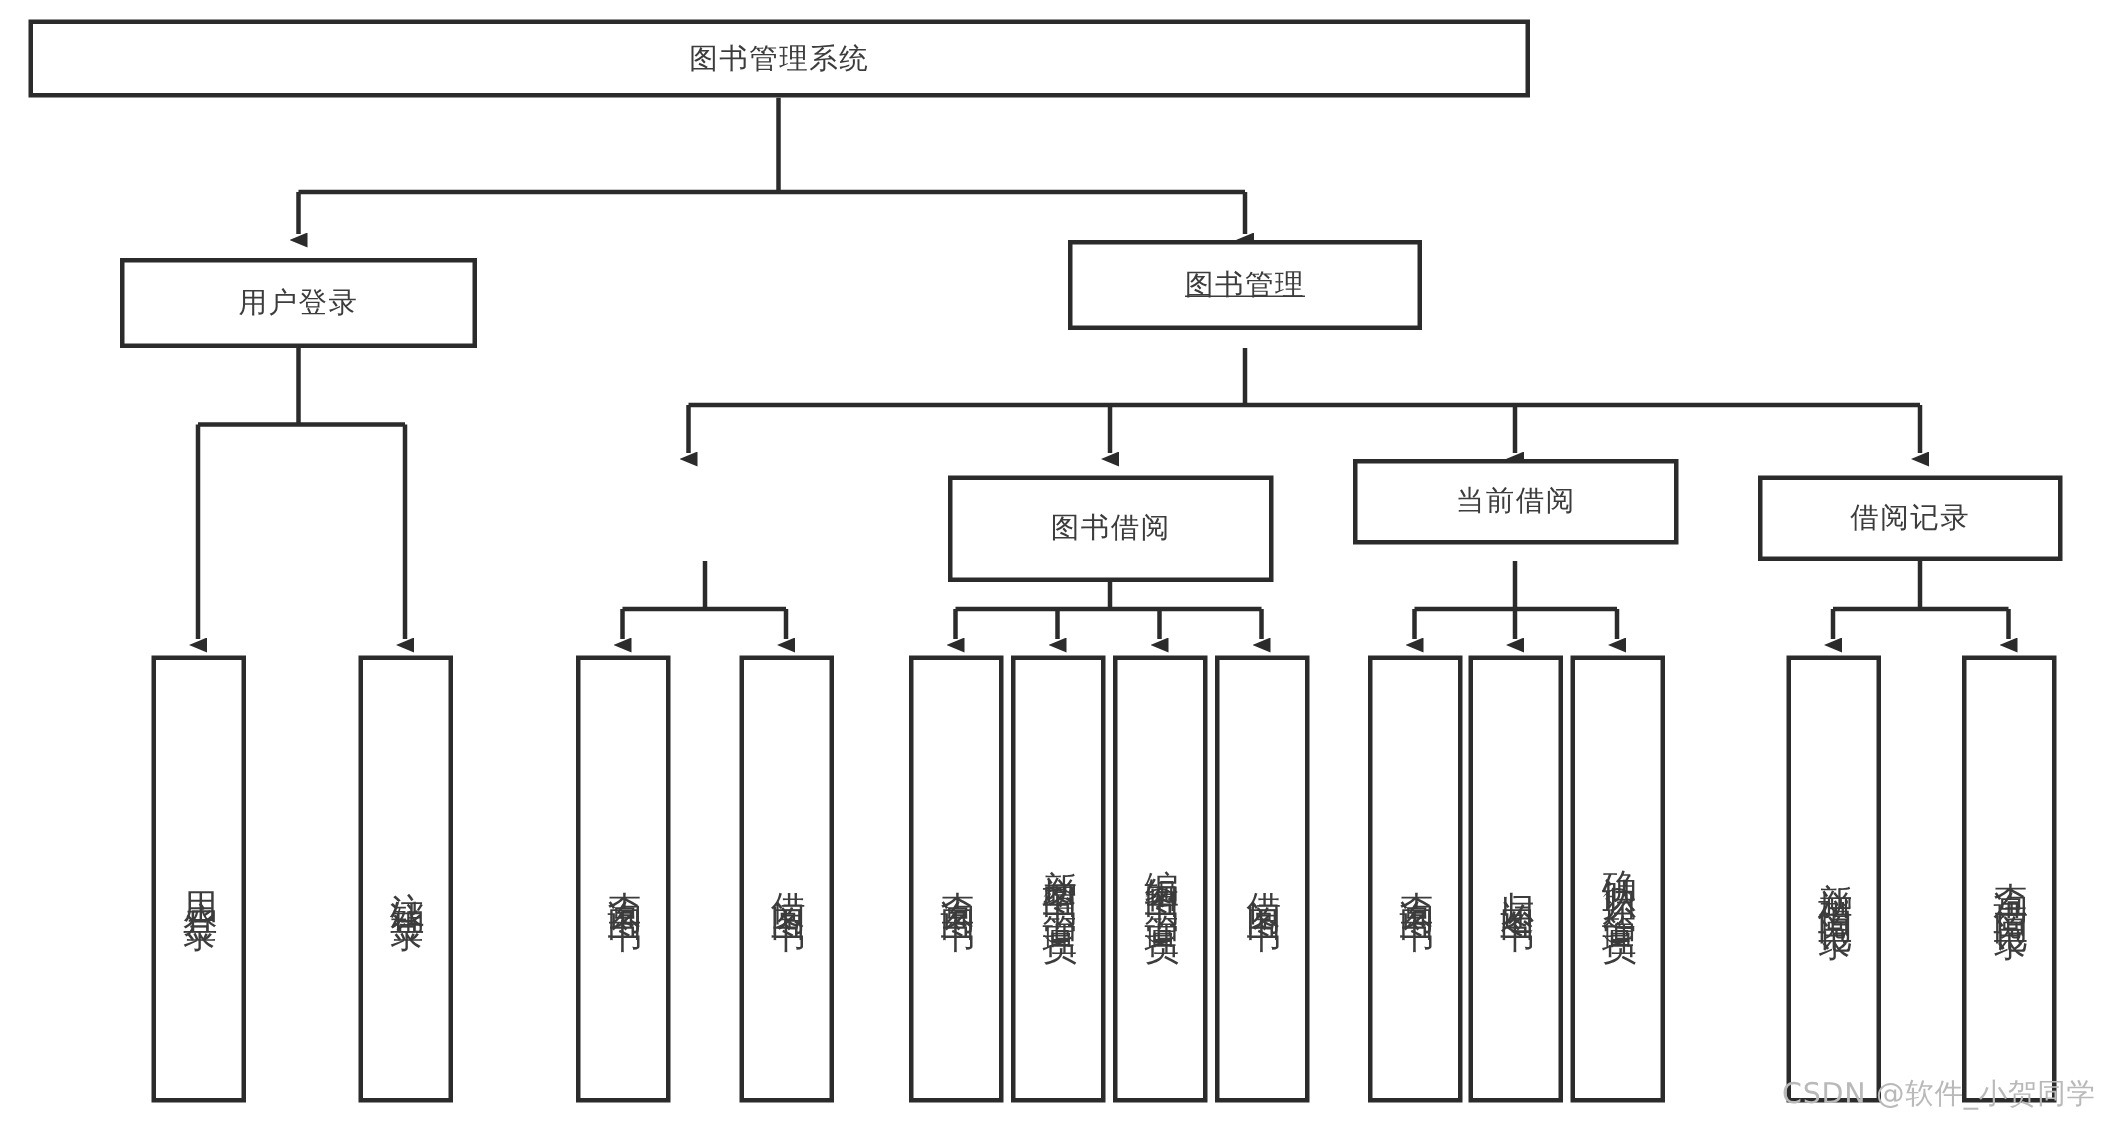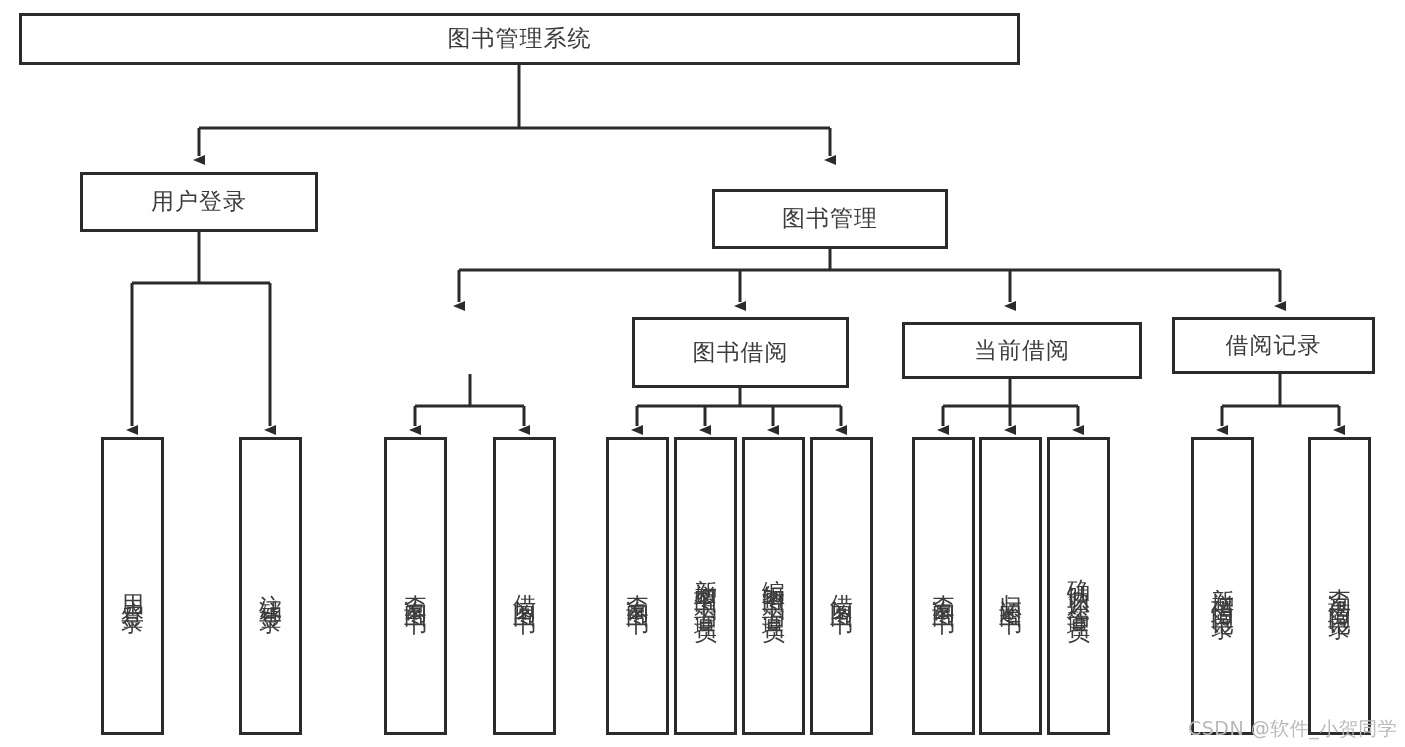--- a/index.html
+++ b/index.html
@@ -28,21 +28,21 @@
     position: absolute;
     box-sizing: border-box;
     border: 3px solid #2b2b2b;
     background: #ffffff;
     display: flex;
     align-items: center;
     justify-content: center;
     color: #3c3c3c;
   }
   .node-h .node-label {
-    font-size: 23px;
+    font-size: 19px;
     letter-spacing: 1px;
     line-height: 1.1;
     white-space: nowrap;
   }
   .node-v {
     align-items: center;
     justify-content: center;
     padding-top: 4px;
   }
   .node-v .node-label {
@@ -121,30 +121,30 @@
   </svg>
 
   <div class="node node-h" style="left:19px; top:13px; width:1001px; height:52px;">
     <span class="node-label">图书管理系统</span>
   </div>
 
   <div class="node node-h" style="left:80px; top:172px; width:238px; height:60px;">
     <span class="node-label">用户登录</span>
   </div>
 
-  <div class="node node-h" style="left:712px; top:189px; width:236px; height:60px;">
+  <div class="node node-h" style="left:712px; top:160px; width:236px; height:60px;text-decoration:underline;">
     <span class="node-label">图书管理</span>
   </div>
 
 
   <div class="node node-h" style="left:632px; top:317px; width:217px; height:71px;">
     <span class="node-label">图书借阅</span>
   </div>
 
-  <div class="node node-h" style="left:902px; top:322px; width:240px; height:57px;">
+  <div class="node node-h" style="left:902px; top:306px; width:217px; height:57px;">
     <span class="node-label">当前借阅</span>
   </div>
 
   <div class="node node-h" style="left:1172px; top:317px; width:203px; height:57px;">
     <span class="node-label">借阅记录</span>
   </div>
 
   <div class="node node-v" style="left:101px; top:437px; width:63px; height:298px;">
     <span class="node-label">用户登录</span>
   </div>

